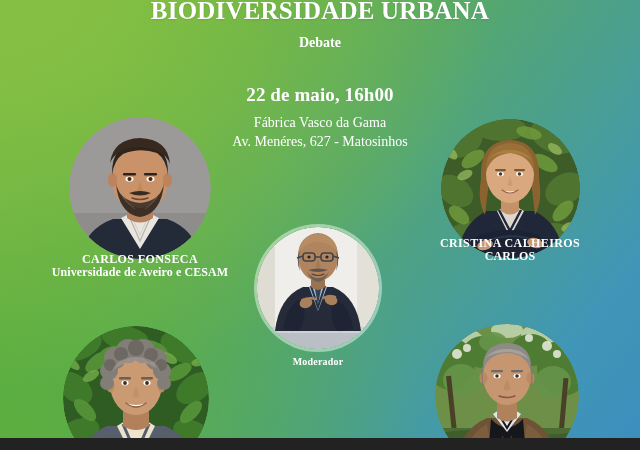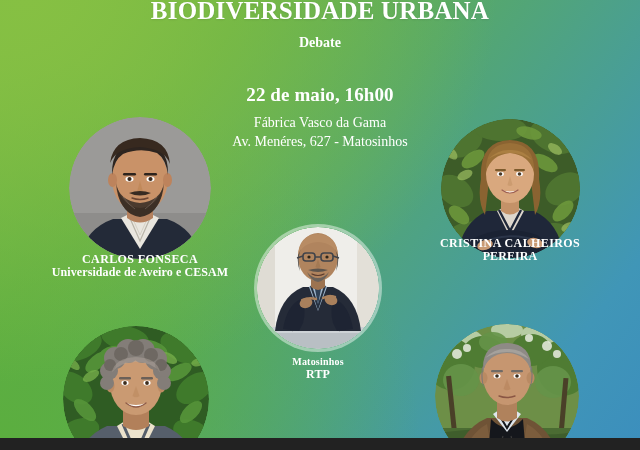--- a/index.html
+++ b/index.html
@@ -246,21 +246,21 @@
           <path d="M69 57 L66.5 66 Q69 68 71.5 66 Z" fill="#c08f62" opacity="0.5"></path>
 
           <path d="M61 71 Q69 77 77 71 Q69 74 61 71 Z" fill="#ffffff"></path>
           <path d="M61 71 Q69 77 77 71" fill="none" stroke="#9d5f52" stroke-width="1.2" stroke-linecap="round"></path>
         </g>
       </svg>
     </div>
   </div>
   <div class="caption" id="c-cristina">
     <div class="cap-name">CRISTINA CALHEIROS</div>
-    <div class="cap-org">PEREIRA</div>
+    <div class="cap-org">CARLOS</div>
   </div>
 
   <div class="portrait" id="p-moderator">
     <div class="photo">
       <svg viewBox="0 0 122 122" preserveAspectRatio="xMidYMid slice" aria-hidden="true">
         <defs>
           <clipPath id="clipM">
               <circle cx="61" cy="61" r="61"></circle>
             </clipPath>
         </defs>
@@ -310,22 +310,21 @@
           <path d="M61 32 L58.5 40 Q61 42 63.5 40 Z" fill="#9d734e" opacity="0.6"></path>
 
           <path d="M51 43 Q61 40 71 43 Q61 47 51 43 Z" fill="#5d544c"></path>
           <path d="M50 45 Q54 54 61 55 Q68 54 72 45 Q67 51 61 51 Q55 51 50 45 Z" fill="#6a6159"></path>
           <path d="M55 47 Q61 50 67 47" fill="none" stroke="#5b3a2c" stroke-width="1.2" stroke-linecap="round"></path>
         </g>
       </svg>
     </div>
   </div>
   <div class="caption" id="c-moderator">
-    <div class="cap-role">Matosinhos</div>
-    <div class="cap-org">RTP</div>
+    <div class="cap-role">Moderador</div>
   </div>
 
   <div class="portrait" id="p-bl">
     <div class="photo">
       <svg viewBox="0 0 146 146" preserveAspectRatio="xMidYMid slice" aria-hidden="true">
         <defs>
           <clipPath id="clipBL">
               <circle cx="73" cy="73" r="73"></circle>
             </clipPath>
         </defs>

